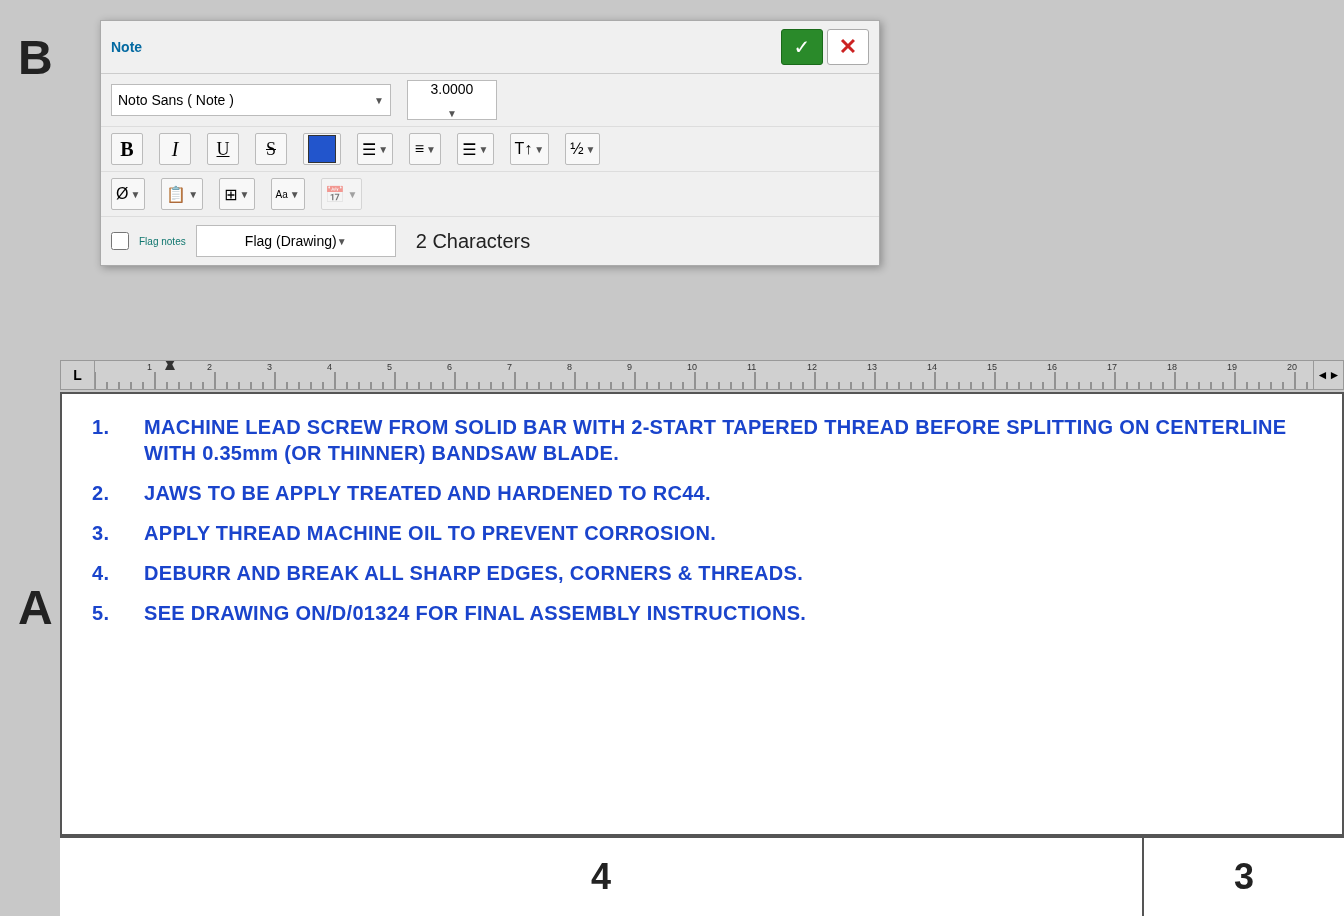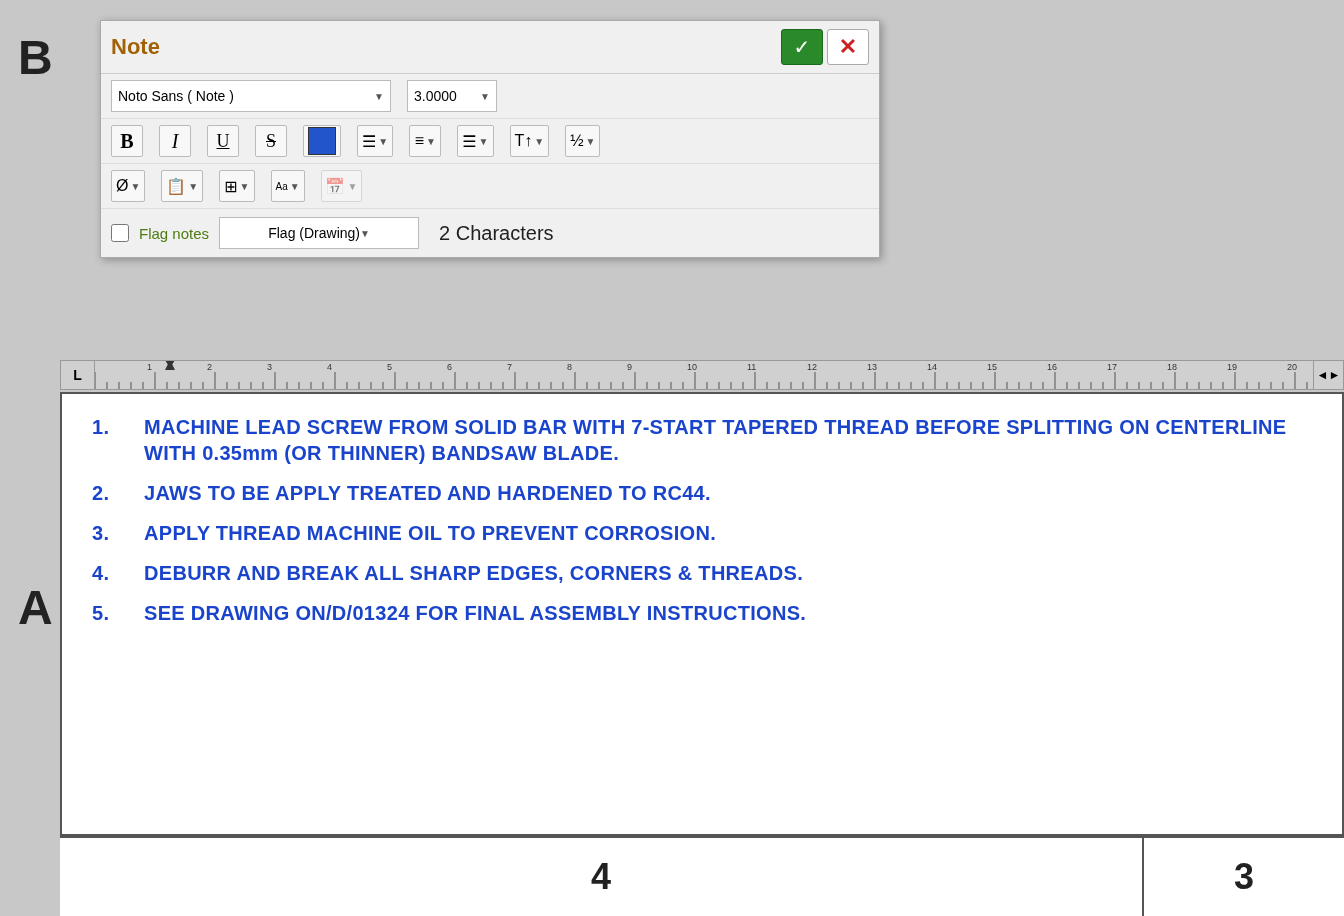--- a/index.html
+++ b/index.html
@@ -39,23 +39,23 @@
     .note-titlebar {
       display: flex;
       align-items: center;
       justify-content: space-between;
       background: #f0f0f0;
       padding: 8px 10px;
       border-bottom: 1px solid #ccc;
     }
 
     .note-title {
-      font-size: 22px;
+      font-size: 14px;
       font-weight: bold;
-      color: #a16207;
+      color: #0369a1;
     }
 
     .title-buttons {
       display: flex;
       gap: 4px;
     }
 
     .btn-confirm {
       width: 42px;
       height: 36px;
@@ -103,29 +103,30 @@
       background: white;
       padding: 0 6px;
       cursor: pointer;
       display: flex;
       align-items: center;
       justify-content: space-between;
     }
 
     .font-size-select {
       width: 90px;
-      height: 32px;
+      height: 40px;
       font-size: 14px;
       border: 1px solid #bbb;
       background: white;
       padding: 0 6px;
       cursor: pointer;
       display: flex;
       align-items: center;
       justify-content: space-between;
+      flex-direction: column;
     }
 
     .tb-btn {
       height: 32px;
       min-width: 32px;
       padding: 0 4px;
       border: 1px solid #bbb;
       background: #f8f8f8;
       cursor: pointer;
       display: flex;
@@ -164,22 +165,22 @@
 
     .flag-checkbox {
       width: 18px;
       height: 18px;
       border: 1px solid #999;
       background: white;
       cursor: pointer;
     }
 
     .flag-label {
-      font-size: 15px;
-      color: #4d7c0f;
+      font-size: 10px;
+      color: #0f766e;
     }
 
     .flag-select {
       width: 200px;
       height: 32px;
       border: 1px solid #bbb;
       background: white;
       padding: 0 6px;
       font-size: 14px;
       cursor: pointer;
@@ -566,21 +567,21 @@
   </div>
   <div class="ruler-nav-btn">
     <span>◄►</span>
   </div>
 </div>
 
 <div class="content-area">
   <ol class="notes-list">
     <li>
       <span></span>
-      <span>MACHINE LEAD SCREW FROM SOLID BAR WITH 7-START TAPERED THREAD BEFORE SPLITTING ON CENTERLINE WITH 0.35mm (OR THINNER) BANDSAW BLADE.</span>
+      <span>MACHINE LEAD SCREW FROM SOLID BAR WITH 2-START TAPERED THREAD BEFORE SPLITTING ON CENTERLINE WITH 0.35mm (OR THINNER) BANDSAW BLADE.</span>
     </li>
     <li>
       <span></span>
       <span>JAWS TO BE APPLY TREATED AND HARDENED TO RC44.</span>
     </li>
     <li>
       <span></span>
       <span>APPLY THREAD MACHINE OIL TO PREVENT CORROSION.</span>
     </li>
     <li>

